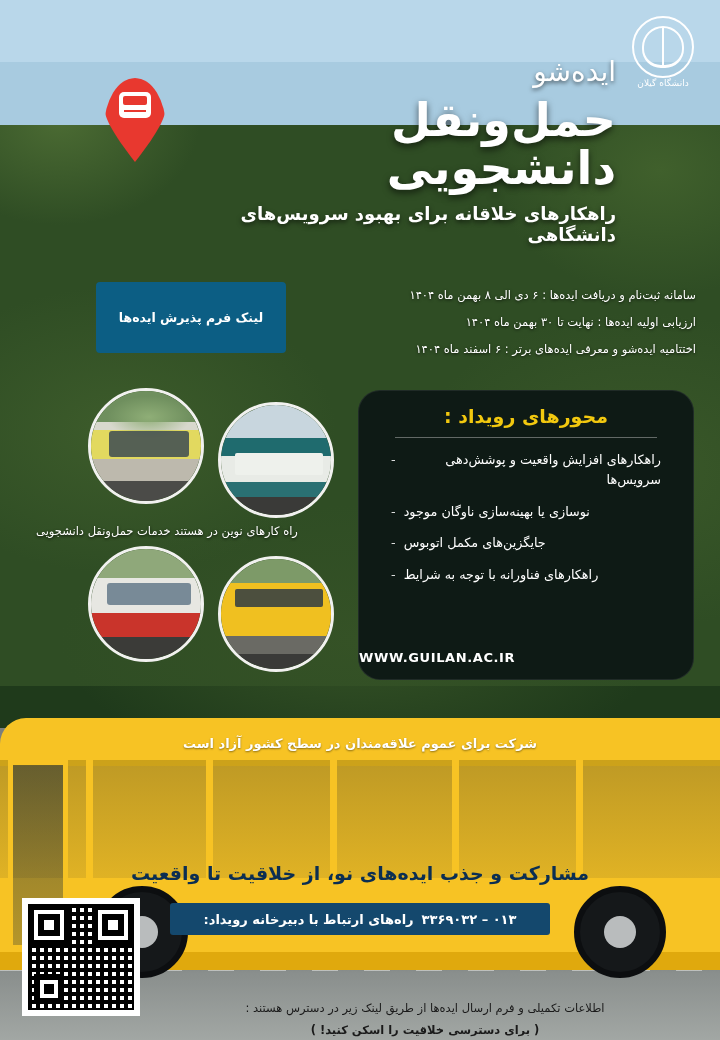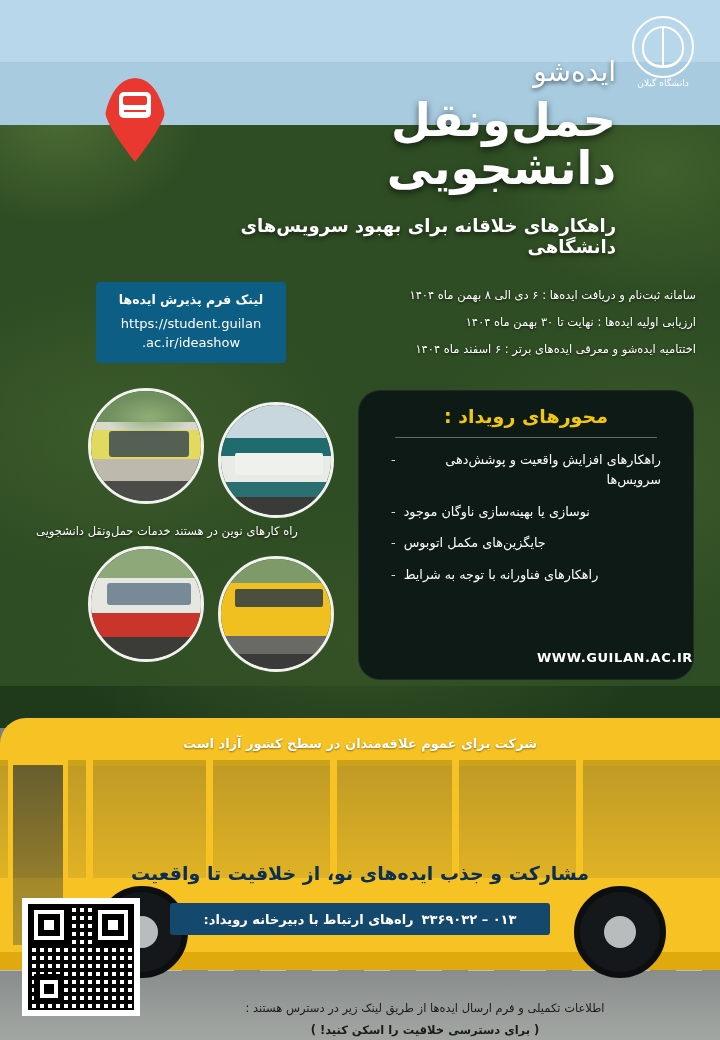--- a/index.html
+++ b/index.html
@@ -77,21 +77,21 @@
   }
   .brand-kicker{
     font-size:28px; font-weight:normal; letter-spacing:-.5px;
     text-shadow:0 2px 4px rgba(0,0,0,.55);
   }
   .main-title{
     margin-top:8px; font-size:46px; font-weight:bold; color:#ffffff;
     text-shadow:0 3px 7px rgba(0,0,0,.6); line-height:1.05;
   }
   .sub-title{
-    margin-top:22px; font-size:18px; font-weight:bold; color:#ffffff;
+    margin-top:10px; font-size:18px; font-weight:bold; color:#ffffff;
     text-shadow:0 2px 5px rgba(0,0,0,.6);
   }
 
   
   .pin{
     position:absolute; top:78px; left:104px; width:62px; height:84px;
   }
   .pin .drop{
     position:absolute; inset:0;
     background:#e8382f;
@@ -112,21 +112,21 @@
   }
 
   
   .dates{
     position:absolute; top:282px; right:24px; width:312px; color:#fff;
     font-size:11.5px; line-height:2.35; text-shadow:0 1px 3px rgba(0,0,0,.7);
   }
   .link-card{
     position:absolute; top:282px; left:96px; width:190px;
     background:#0c5e84; color:#fff; border-radius:4px;
-    padding:10px 12px; text-align:center;
+    padding:28px 12px; text-align:center;
   }
   .link-card .lbl{ font-size:12.5px; font-weight:bold; }
   .link-card .url{ font-size:13px; margin-top:8px; line-height:1.45; direction:ltr; }
 
   
   .photos{
     position:absolute; top:388px; left:88px; width:252px; height:284px;
   }
   .ph{
     position:absolute; width:116px; height:116px; border-radius:50%;
@@ -187,21 +187,21 @@
     letter-spacing:.5px; margin-bottom:6px;
   }
   .topics .rule{ height:1px; background:rgba(255,255,255,.35); margin:10px 4px 12px; }
   .topics ul{ list-style:none; }
   .topics li{
     font-size:12.8px; line-height:1.6; margin-bottom:11px;
     display:flex; gap:8px; justify-content:flex-end; text-align:right;
   }
   .topics li .dash{ color:#fff; opacity:.85; }
   .topics .site{
-    position:absolute; bottom:14px; left:0; right:0; text-align:right;
+    position:absolute; bottom:14px; left:0; right:0; text-align:left;
     color:#fff; font-size:13px; font-weight:bold; direction:ltr; letter-spacing:.6px;
   }
 
   
   .bus-body{
     position:absolute; left:0; right:0; top:718px; height:250px;
     background:#f7c324;
     border-top-left-radius:26px; border-top-right-radius:0;
   }
   .bus-windows{
@@ -312,24 +312,20 @@
 </div>
 
 <div class="dates">
   <div>سامانه ثبت‌نام و دریافت ایده‌ها : ۶ دی الی ۸ بهمن ماه ۱۴۰۴</div>
   <div>ارزیابی اولیه ایده‌ها : نهایت تا ۳۰ بهمن ماه ۱۴۰۴</div>
   <div>اختتامیه ایده‌شو و معرفی ایده‌های برتر : ۶ اسفند ماه ۱۴۰۴</div>
 </div>
 
 <div class="link-card">
   <div class="lbl">لینک فرم پذیرش ایده‌ها</div>
-  <div class="url">
-    <span>https://student.guilan</span><br>
-    <span>.ac.ir/ideashow</span>
-  </div>
 </div>
 
 <div class="photos">
   <div class="ph p1">
       <div class="img bus-green"></div>
     </div>
   <div class="ph p2">
       <div class="img bus-teal"></div>
     </div>
   <div class="ph p3">

